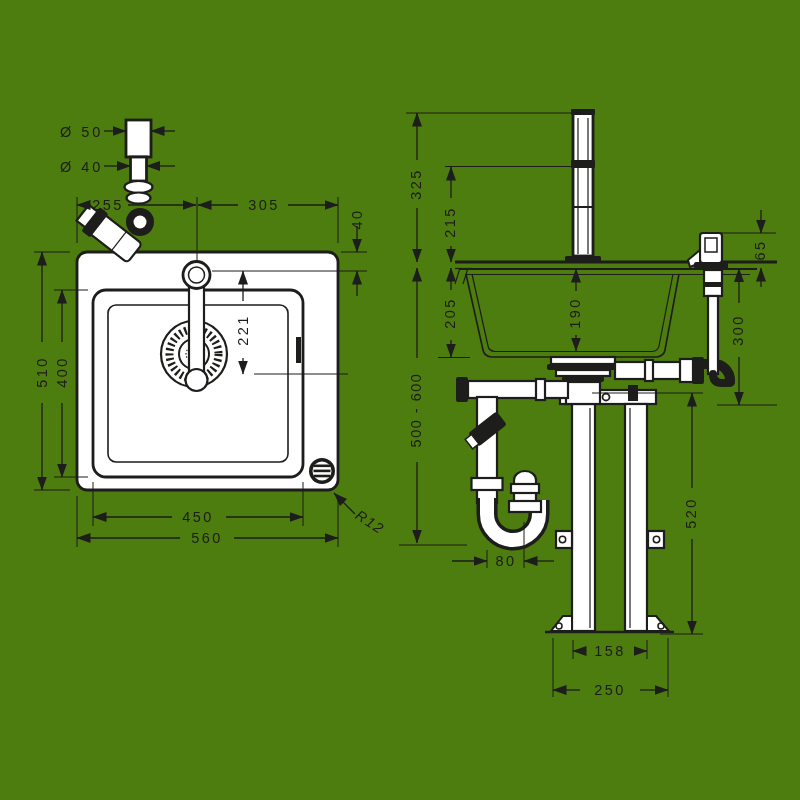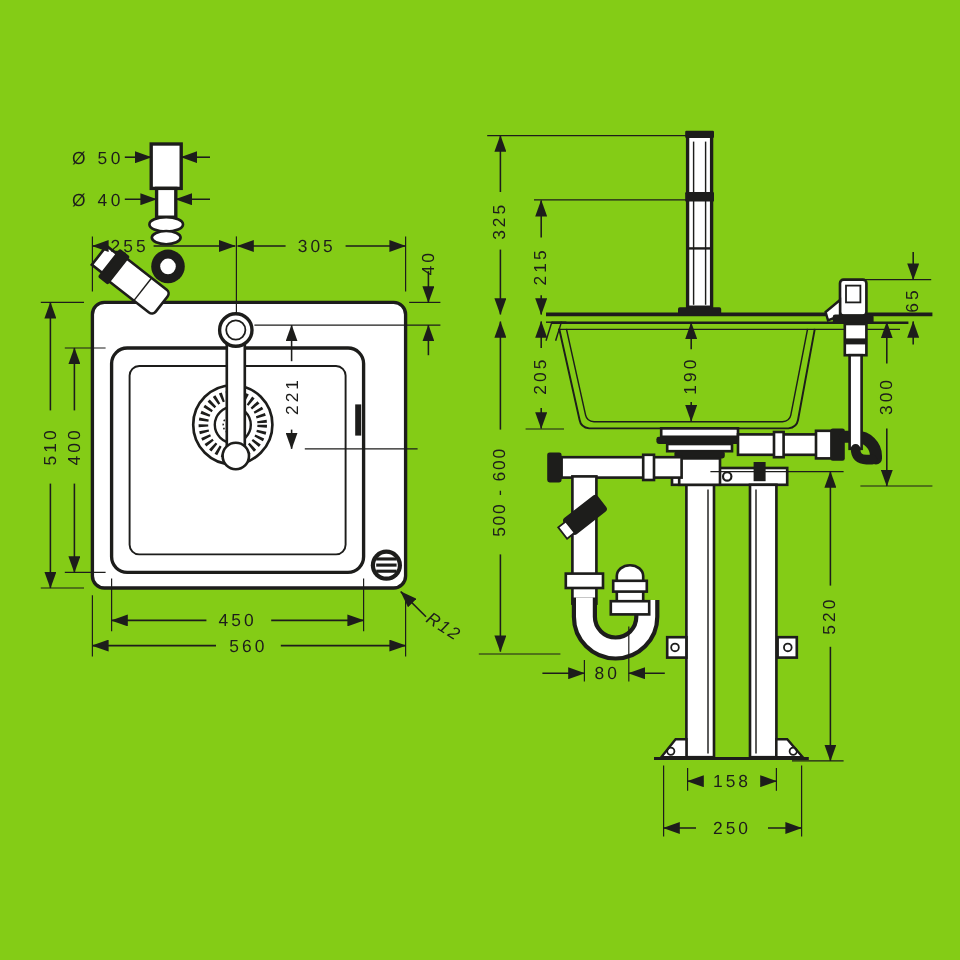--- a/index.html
+++ b/index.html
@@ -1,16 +1,16 @@
 <!DOCTYPE html>
 <html><head>
 <meta charset="utf-8">
 <style>
   html,body{margin:0;padding:0;background:#ffffff;}
-  .stage{width:800px;height:800px;background:#84cc16;position:relative;overflow:hidden;}
+  .stage{width:800px;height:800px;background:#4d7c0f;position:relative;overflow:hidden;}
   svg text{font-family:"Liberation Sans",sans-serif;font-size:14.5px;fill:#1d1d1b;
            letter-spacing:2.5px;text-anchor:middle;}
   svg text.start{text-anchor:start;letter-spacing:3px;}
   svg text.r12{font-style:italic;letter-spacing:1.5px;}
   .dim{stroke:#1d1d1b;stroke-width:1.3;fill:none;}
   .ext{stroke:#1d1d1b;stroke-width:1;fill:none;}
   .o3{fill:#fff;stroke:#1d1d1b;stroke-width:2.8;}
   .o2{fill:#fff;stroke:#1d1d1b;stroke-width:2.2;}
   .o15{fill:none;stroke:#1d1d1b;stroke-width:1.6;}
   .thin{stroke:#1d1d1b;stroke-width:1.2;fill:none;}

